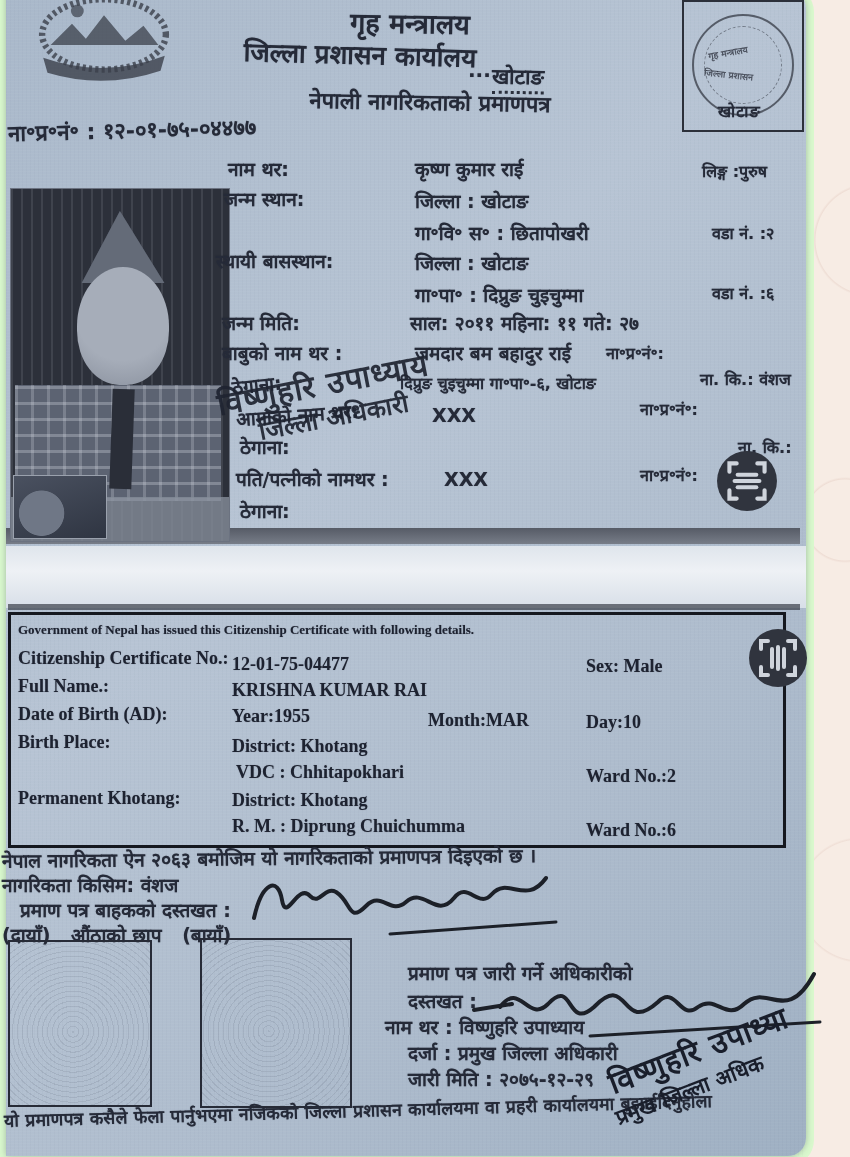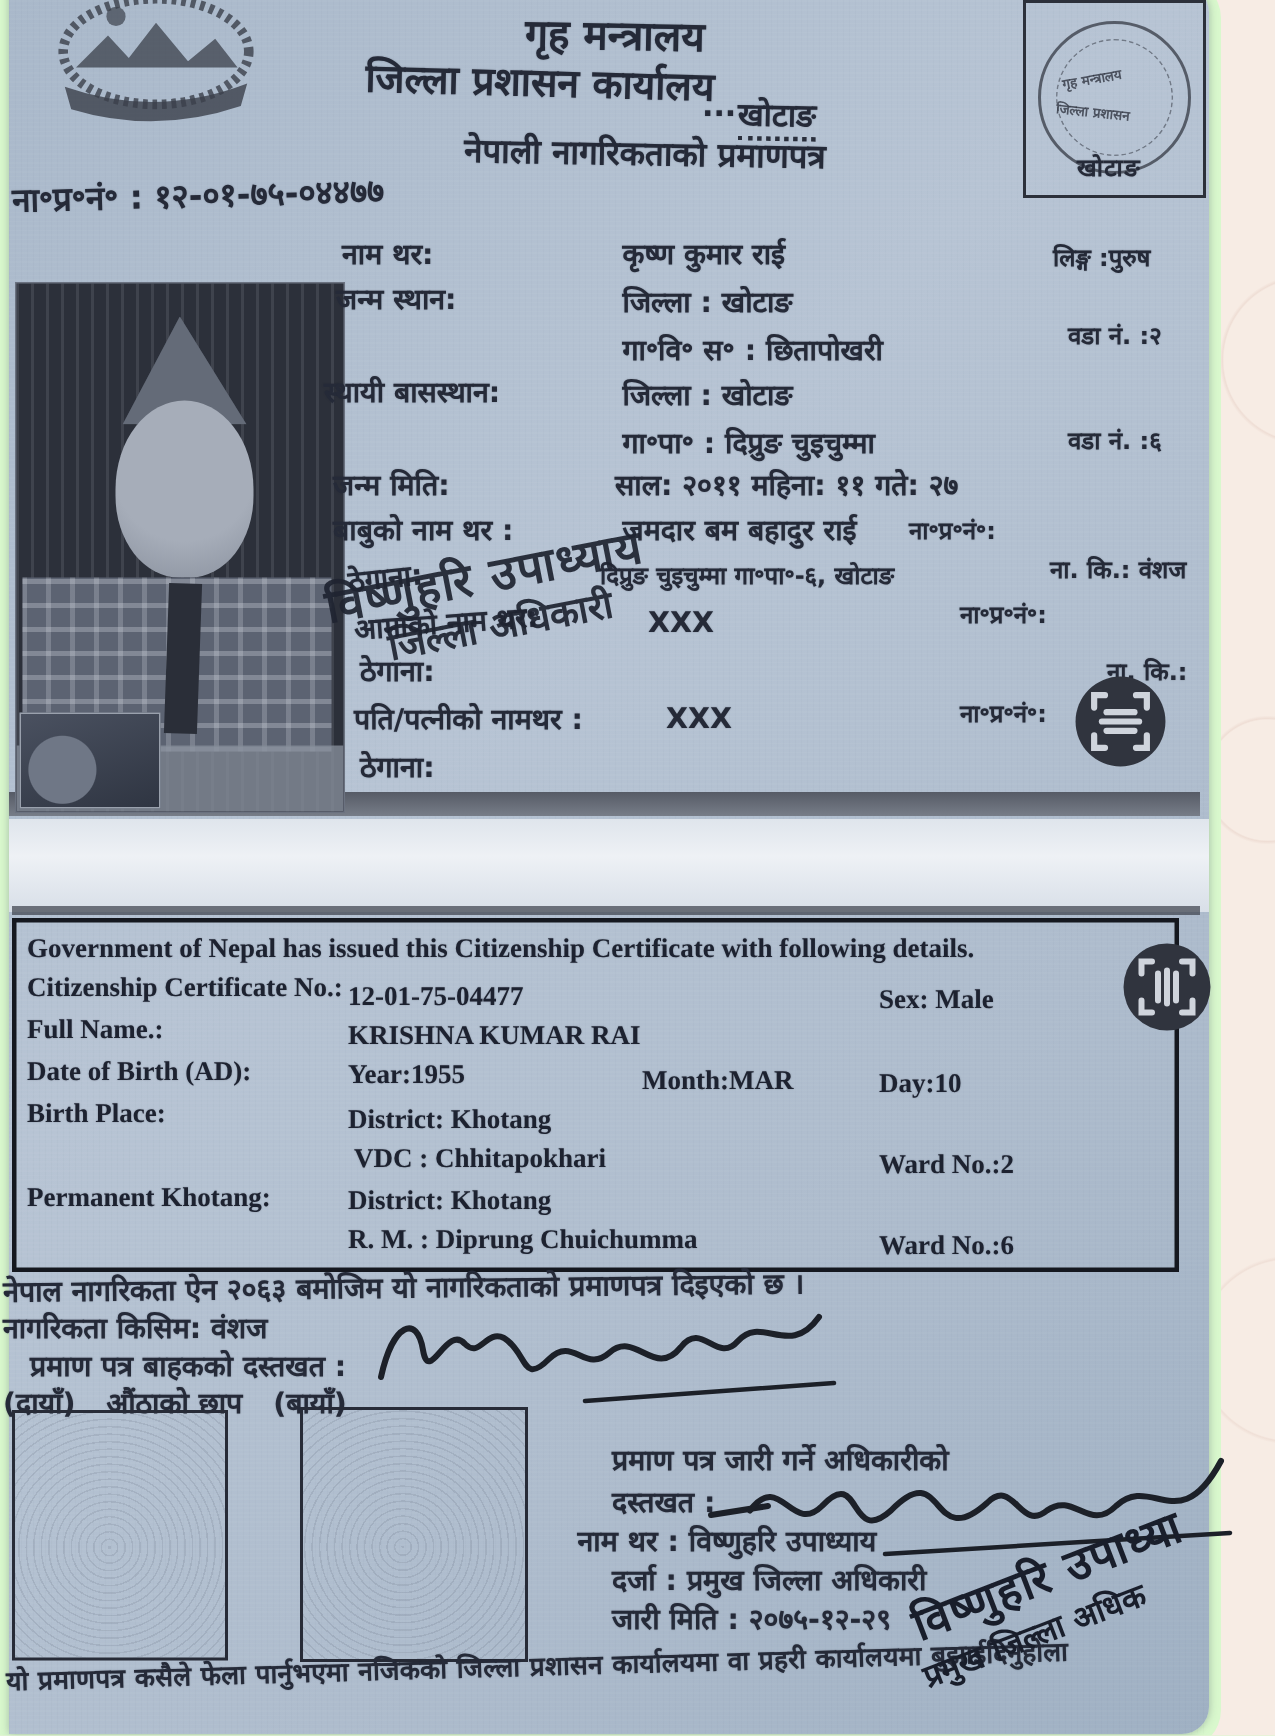--- a/index.html
+++ b/index.html
@@ -137,21 +137,21 @@
   <div class="inset"></div>
 </div>
 
 <div class="t dev" style="left:228px;top:156px;">नाम थर:</div>
 <div class="t dev" style="left:415px;top:156px;">कृष्ण कुमार राई</div>
 <div class="t dev-sm" style="left:702px;top:160px;">लिङ्ग :पुरुष</div>
 
 <div class="t dev" style="left:224px;top:186px;">जन्म स्थान:</div>
 <div class="t dev" style="left:415px;top:188px;">जिल्ला : खोटाङ</div>
 <div class="t dev" style="left:415px;top:220px;">गा॰वि॰ स॰ : छितापोखरी</div>
-<div class="t dev-sm" style="left:712px;top:212px;">वडा नं. :२</div>
+<div class="t dev-sm" style="left:712px;top:222px;">वडा नं. :२</div>
 
 <div class="t dev" style="left:216px;top:248px;">स्थायी बासस्थान:</div>
 <div class="t dev" style="left:415px;top:250px;">जिल्ला : खोटाङ</div>
 <div class="t dev" style="left:415px;top:282px;">गा॰पा॰ : दिप्रुङ चुइचुम्मा</div>
 <div class="t dev-sm" style="left:712px;top:282px;">वडा नं. :६</div>
 
 <div class="t dev" style="left:222px;top:310px;">जन्म मिति:</div>
 <div class="t dev" style="left:410px;top:310px;">साल: २०११ महिना: ११ गते: २७</div>
 
 <div class="t dev" style="left:222px;top:340px;">बाबुको नाम थर :</div>
@@ -188,21 +188,21 @@
       <path d="M20 47 h-7 v-8"></path>
       <path d="M40 47 h7 v-8"></path>
     <path d="M21 24 h18"></path>
       <path d="M18 30 h24"></path>
       <path d="M21 36 h18"></path>
   </g>
 </svg>
 
 <div class="ebox"></div>
 
-<div class="t eng" style="left:18px;top:622px;font-size:18px;">Government of Nepal has issued this Citizenship Certificate with following details.</div>
+<div class="t eng" style="left:18px;top:622px;font-size:13px;">Government of Nepal has issued this Citizenship Certificate with following details.</div>
 
 <div class="t eng" style="left:18px;top:648px;">Citizenship Certificate No.:</div>
 <div class="t eng" style="left:232px;top:654px;">12-01-75-04477</div>
 <div class="t eng" style="left:586px;top:656px;">Sex: Male</div>
 
 <div class="t eng" style="left:18px;top:676px;">Full Name.:</div>
 <div class="t eng" style="left:232px;top:680px;">KRISHNA KUMAR RAI</div>
 
 <div class="t eng" style="left:18px;top:704px;">Date of Birth (AD):</div>
 <div class="t eng" style="left:232px;top:706px;">Year:1955</div>

